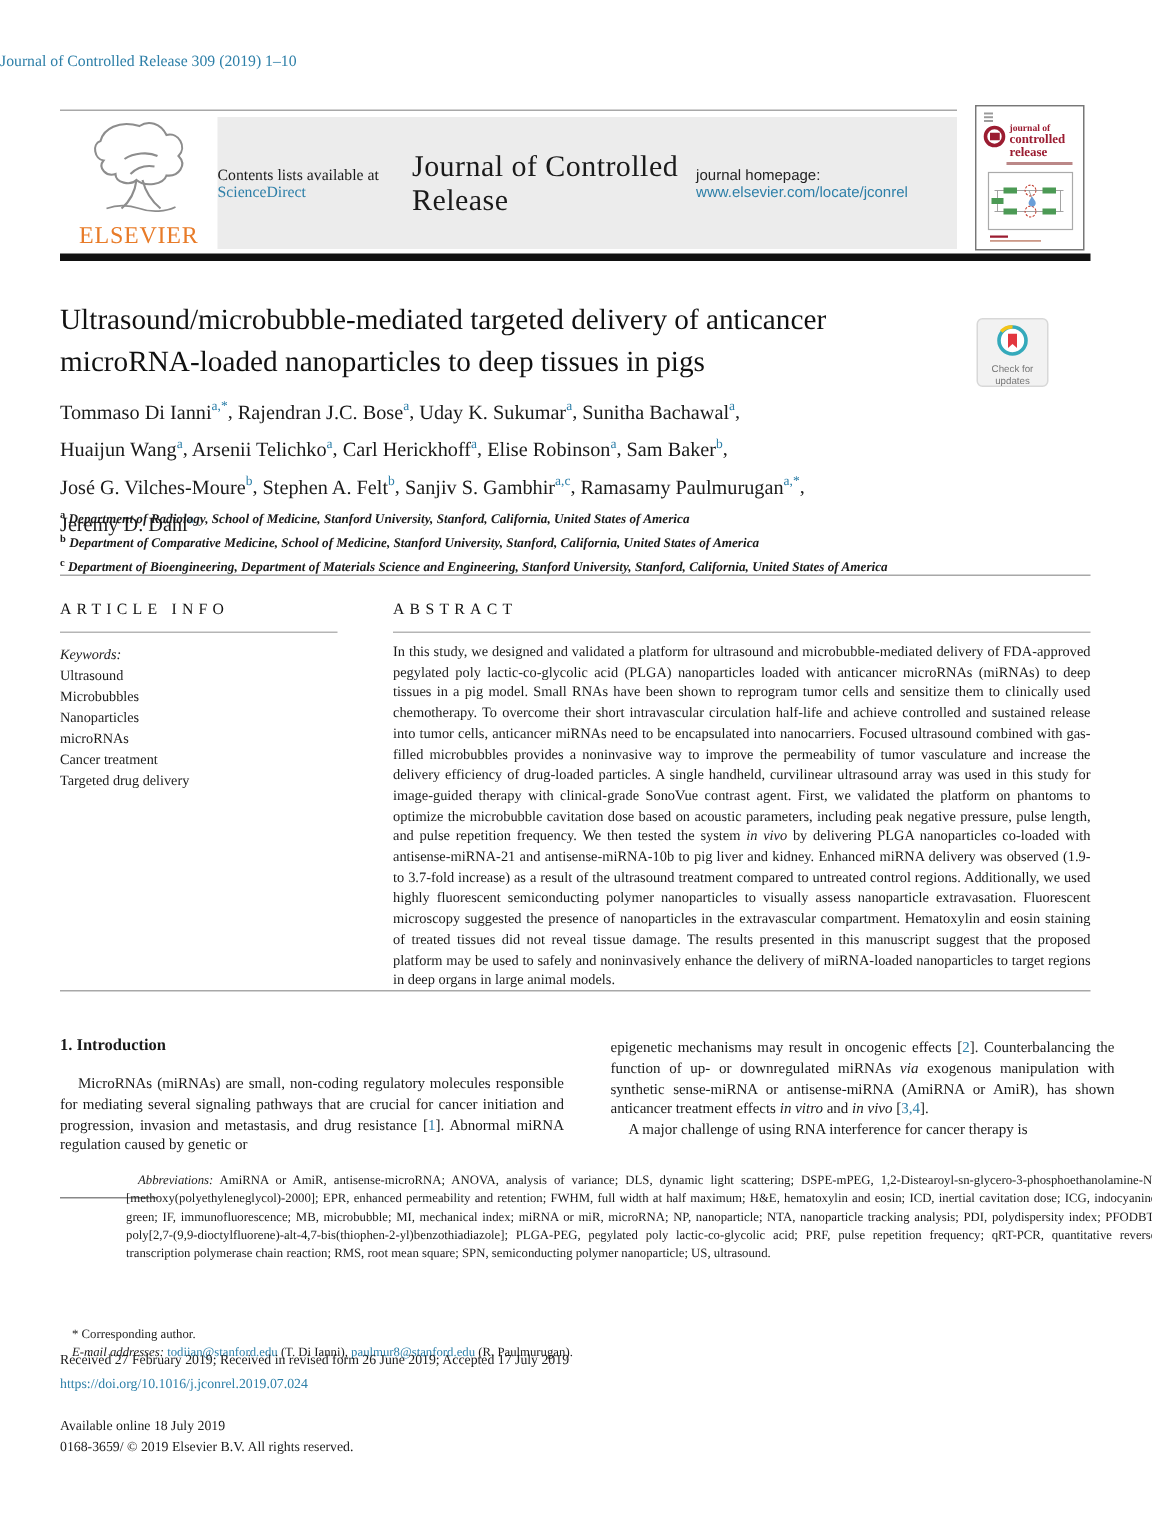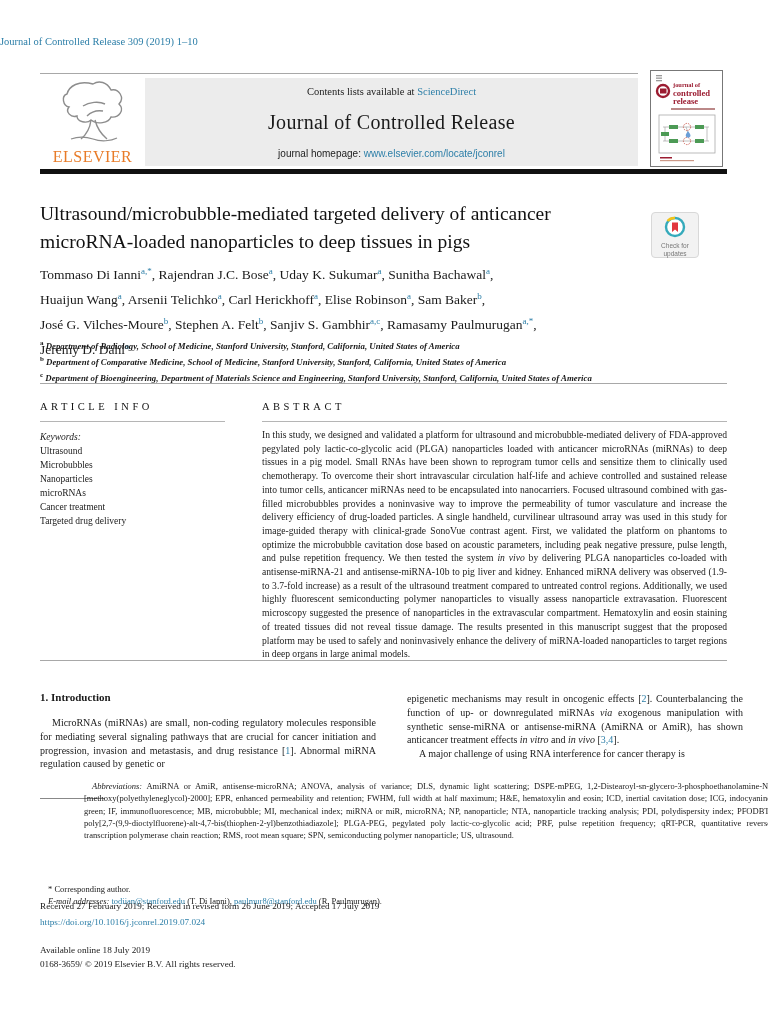--- a/index.html
+++ b/index.html
@@ -11,21 +11,21 @@
   .rule { background:#a8a8a8; height:1px; }
 
   
   #citation-header { top:36px; left:0; width:616px; text-align:left; font-size:10.5px; }
 
   
   #banner-top-rule { left:40px; top:73px; width:598px; }
   #logo-block { left:40px; top:76px; width:105px; height:92px; text-align:center; }
   #elsevier-text { color:#e87b28; font-size:16px; letter-spacing:0.5px; margin-top:-2px; }
   #banner-gray { left:145px; top:78px; width:493px; height:88px; background:#ececec;
-    display:flex; flex-direction:column; justify-content:space-between; align-items:center; padding:8px 0 7px 0; }
+    display:flex; flex-direction:row; justify-content:space-between; align-items:center; padding:8px 0 7px 0; }
   #contents-line { font-size:10.5px; }
   #banner-journal-title { font-size:20px; letter-spacing:0.3px; }
   #homepage-line { font-family:"Liberation Sans", sans-serif; font-size:10px; color:#222; }
   #cover-box { left:650px; top:70px; width:73px; height:97px; border:1px solid #777; background:#fff; overflow:hidden; }
   #banner-black-bar { left:40px; top:169px; width:687px; height:5px; background:#111; }
 
   
   #article-title { left:40px; top:200px; width:605px; font-size:19.5px; line-height:28px; color:#111; }
   #check-badge { left:651px; top:212px; width:48px; height:46px; background:#f2f2f2; border:1px solid #d8d8d8;
      border-radius:4px; text-align:center; padding-top:3px; cursor:pointer; }

